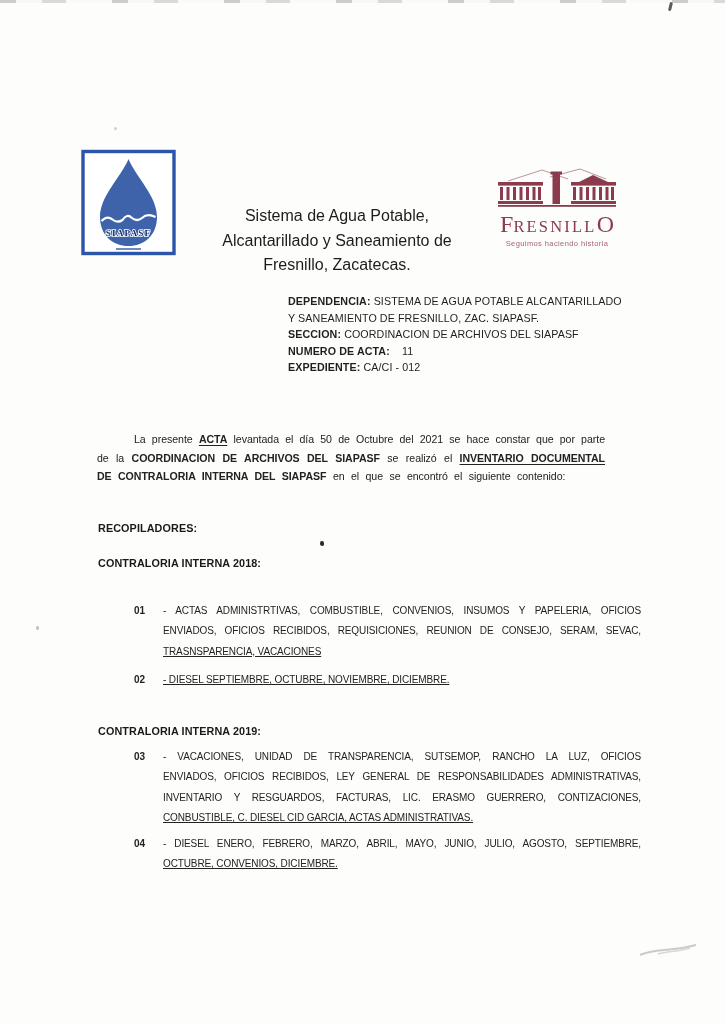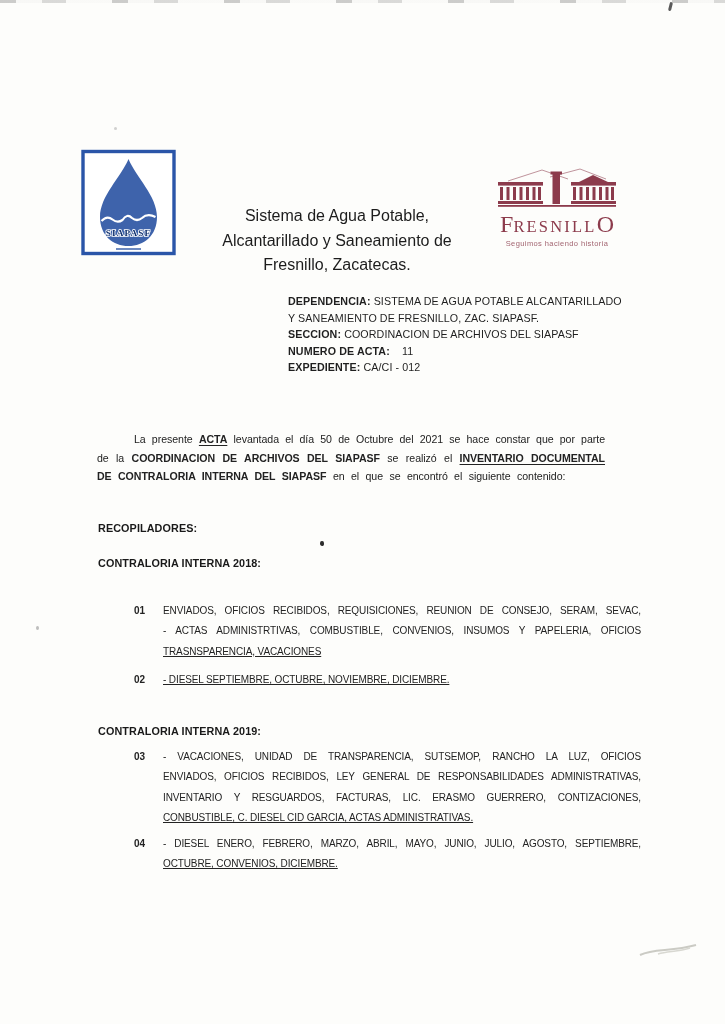--- a/index.html
+++ b/index.html
@@ -167,22 +167,22 @@
       <div class="rl" style="word-spacing: 3.5px;"><span class="b">DE CONTRALORIA INTERNA DEL SIAPASF</span><span> en el que se encontró el siguiente contenido:</span></div>
     </div>
 
   <div class="heading h-recop">RECOPILADORES:</div>
   <div class="heading h-2018">CONTRALORIA INTERNA 2018:</div>
   <div class="heading h-2019">CONTRALORIA INTERNA 2019:</div>
 
   <div class="item i1">
     <div class="item-num">01</div>
     <div class="item-text">
+        <div class="tl">- ACTAS ADMINISTRTIVAS, COMBUSTIBLE, CONVENIOS, INSUMOS Y PAPELERIA, OFICIOS</div>
         <div class="tl">ENVIADOS, OFICIOS RECIBIDOS, REQUISICIONES, REUNION DE CONSEJO, SERAM, SEVAC,</div>
-        <div class="tl">- ACTAS ADMINISTRTIVAS, COMBUSTIBLE, CONVENIOS, INSUMOS Y PAPELERIA, OFICIOS</div>
         <div class="tl">TRASNSPARENCIA, VACACIONES</div>
       </div>
   </div>
   <div class="item i2">
     <div class="item-num">02</div>
     <div class="item-text">
         <div class="tl">- DIESEL SEPTIEMBRE, OCTUBRE, NOVIEMBRE, DICIEMBRE.</div>
       </div>
   </div>
   <div class="item i3">

